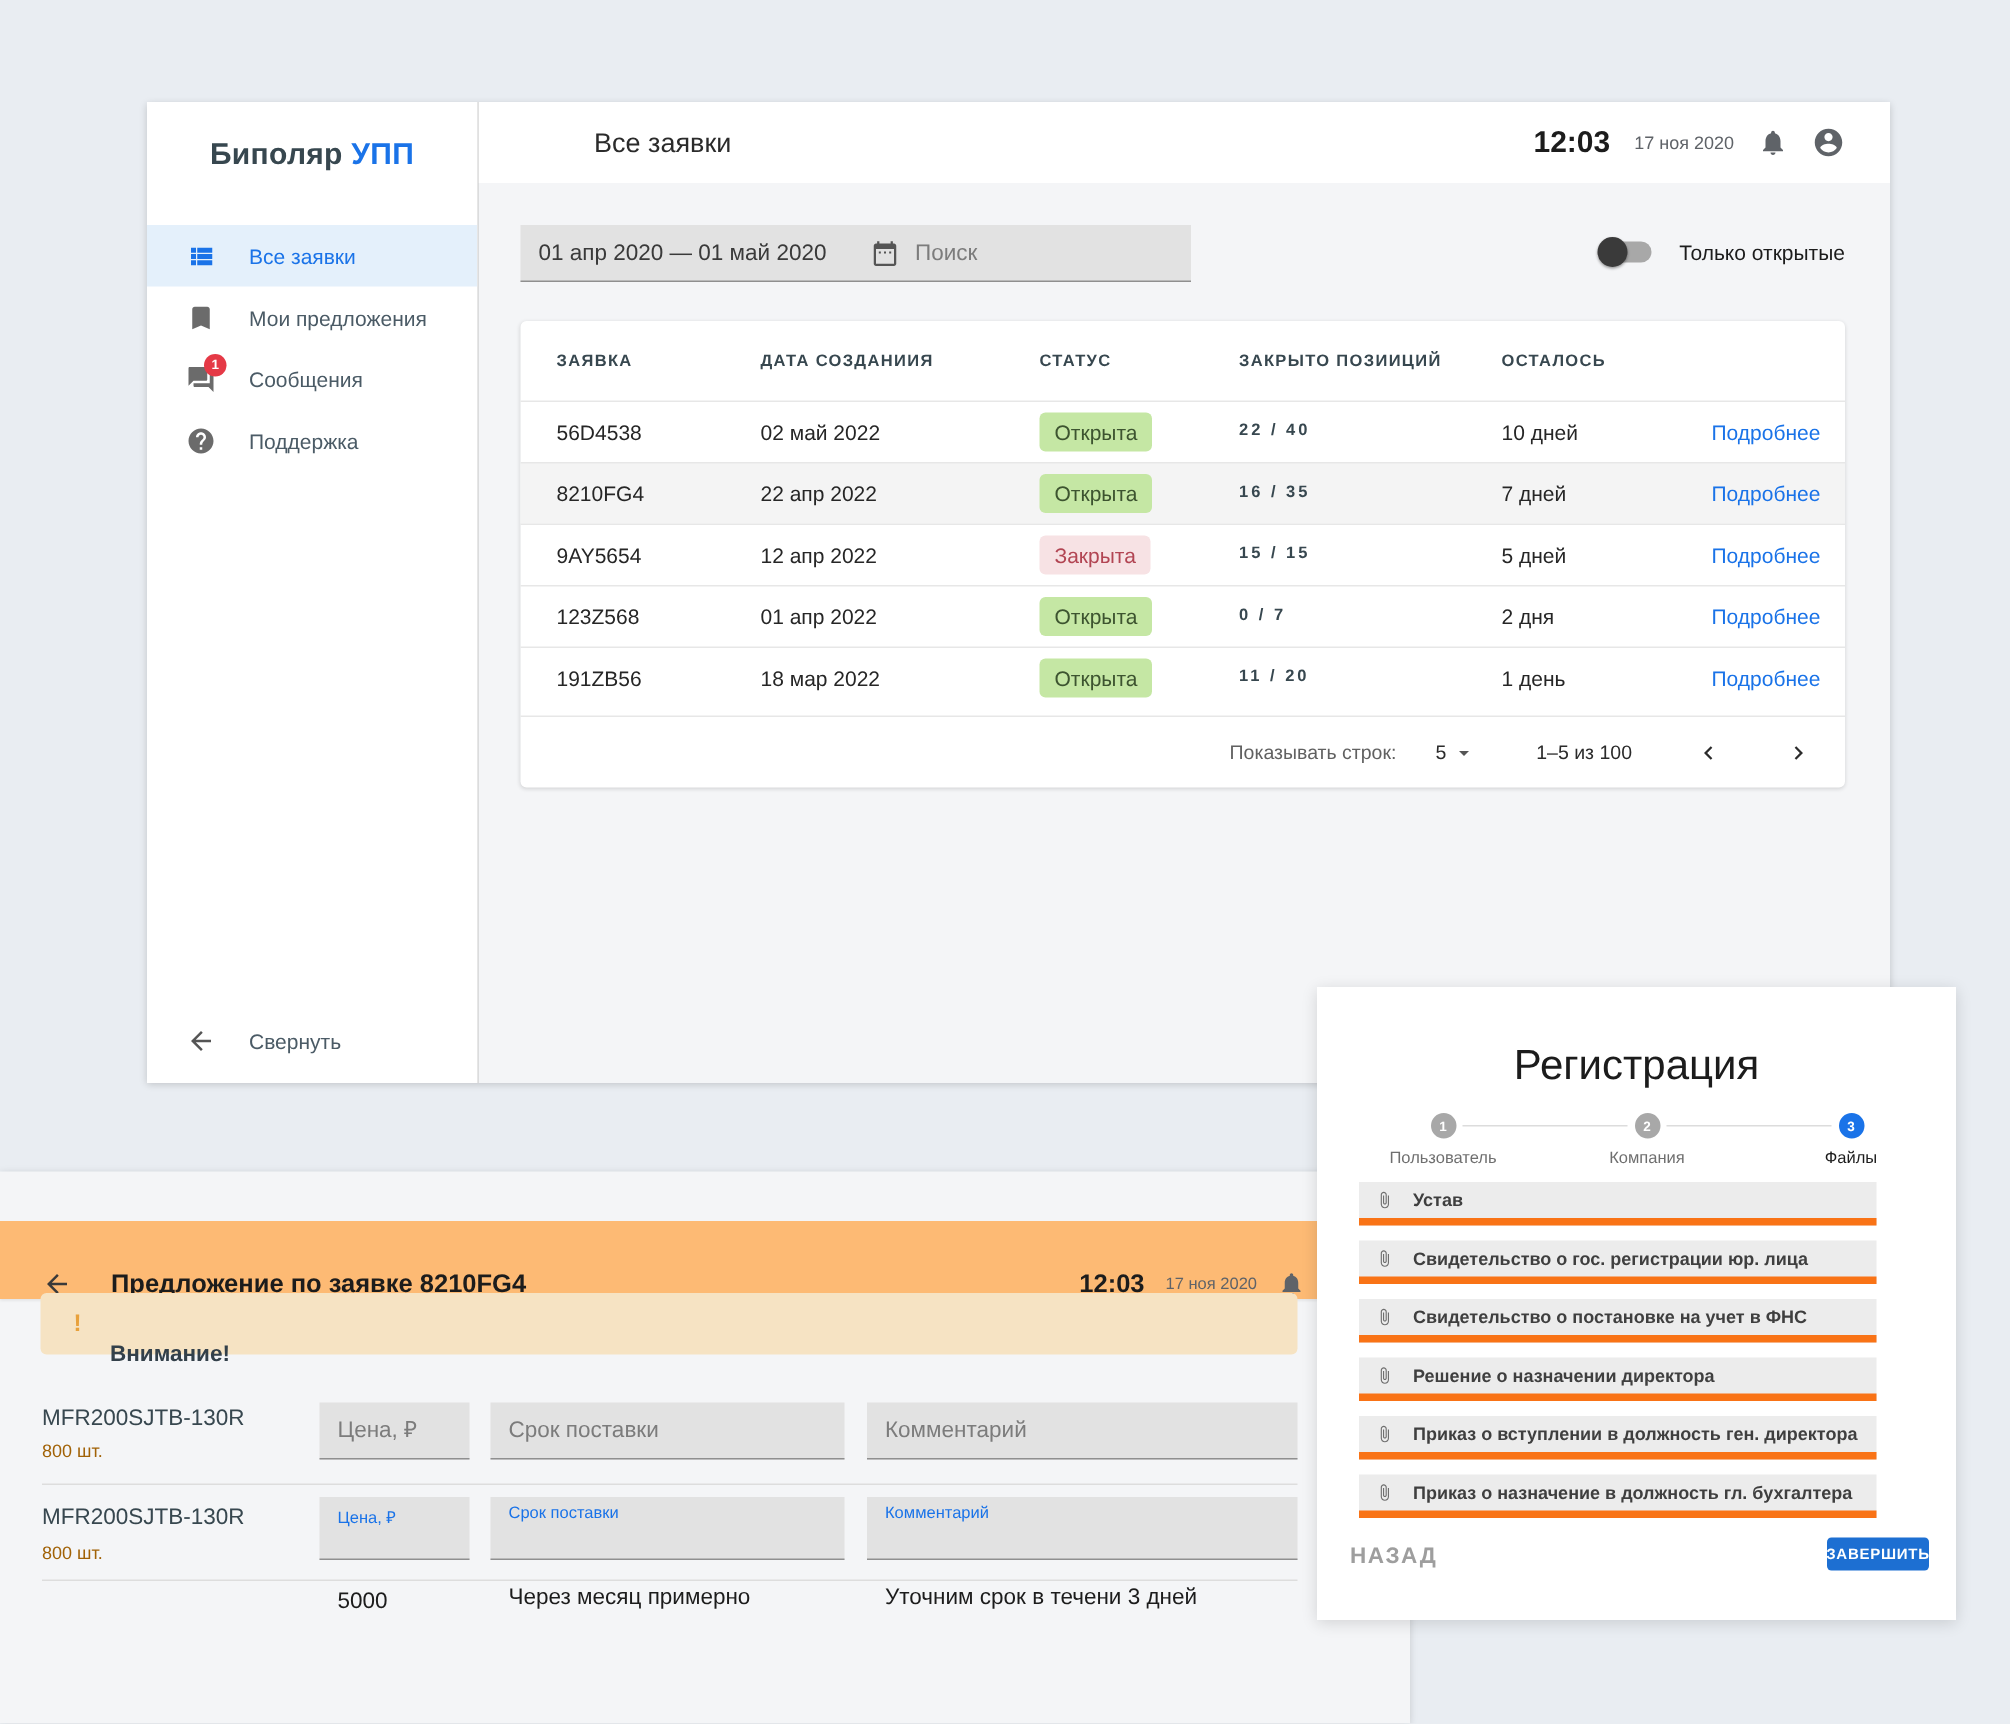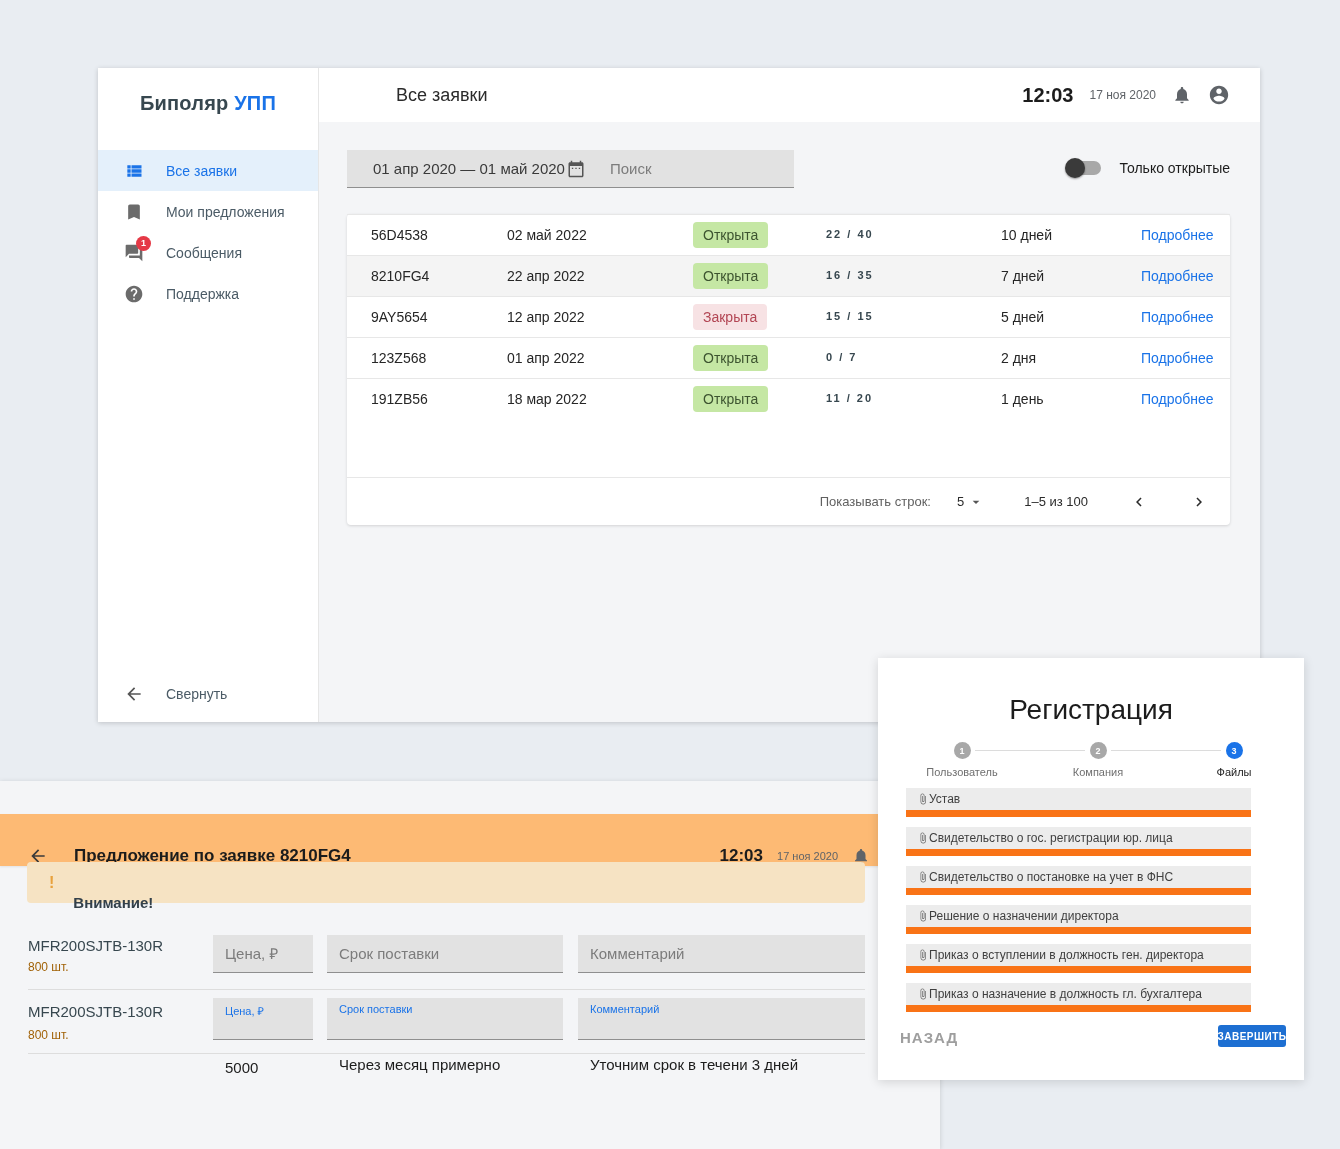--- a/index.html
+++ b/index.html
@@ -41,21 +41,21 @@
   .page-title { margin-left:77px; font-size:18px; color:#2b2b2b; }
   .header-right { margin-left:auto; margin-right:30px; display:flex; align-items:center; gap:16px; }
   .clock { font-size:20px; font-weight:bold; color:#1c1c1c; }
   .date-label { font-size:12px; color:#5f6368; }
   .icon-btn svg { fill:#5f6368; }
 
   .content { position:absolute; left:0; top:54px; width:100%; height:600px; background:#f4f5f7; }
 
   .field { background:#e2e2e2; border:none; border-bottom:1px solid #8f8f8f; }
   .date-field { position:absolute; left:28px; top:28px; width:264px; height:38px;
-    display:flex; align-items:center; padding:0 26px; font-size:15px; color:#3a3a3a;
+    display:flex; align-items:center; padding:0 12px; font-size:15px; color:#3a3a3a;
     cursor:pointer; }
   .date-field .grow { flex:1; }
   .date-field svg { fill:#555; }
   .search-field { position:absolute; left:279px; top:28px; width:196px; height:38px;
     display:flex; align-items:center; padding:0 12px; }
   .search-field input { flex:1; background:transparent; border:none; outline:none;
     font-size:15px; color:#3a3a3a; font-family:"Liberation Sans",sans-serif; }
   .search-field input::placeholder { color:#7c7c7c; }
   .search-field svg { fill:#555; }
 
@@ -130,22 +130,22 @@
   .step-circle { position:relative; left:-8.5px; width:17px; height:17px; border-radius:50%;
     background:#a8a8a8; color:#fff; font-size:9px; font-weight:bold;
     display:flex; align-items:center; justify-content:center; }
   .step.active .step-circle { background:#1a73e8; }
   .step-label { position:relative; margin-top:7px; font-size:11px; color:#6f6f6f;
     white-space:nowrap; transform:translateX(-50%); display:inline-block; }
   .step.active .step-label { color:#1c1c1c; }
   .step-line { position:absolute; top:92px; height:1px; background:#dcdcdc; }
 
   .file-btn { position:absolute; left:28px; width:345px; height:29px;
-    background:#ececec; border-bottom:7px solid #f97316; display:flex; align-items:center;
-    padding:0 11px; font-size:12px; color:#3f3f3f; cursor:pointer; }
+    background:#ececec; border-bottom:5px solid #f97316; display:flex; align-items:center;
+    gap:13px; padding:0 11px; font-size:12px; color:#3f3f3f; cursor:pointer;font-weight:bold; }
   .file-btn svg { fill:#6f6f6f; flex:0 0 12px; }
 
   .back-text-btn { position:absolute; left:22px; top:371px; font-size:15px; font-weight:bold;
     letter-spacing:1px; color:#9e9e9e; cursor:pointer; }
   .finish-btn { position:absolute; right:18px; top:367px; width:68px; height:22px;
     background:#1d6fd2; border-radius:3px; color:#fff; font-size:10px; font-weight:bold;
     letter-spacing:.5px; display:flex; align-items:center; justify-content:center; cursor:pointer; }
 </style>
 </head>
 <body>
@@ -238,20 +238,28 @@
       </div>
 
       <div class="toggle-wrap">
         <span class="switch">
             <span class="thumb"></span>
           </span>
         <span class="toggle-label">Только открытые</span>
       </div>
 
       <div class="card">
+        <div class="thead">
+          <span>ЗАЯВКА</span>
+          <span>ДАТА СОЗДАНИИЯ</span>
+          <span>СТАТУС</span>
+          <span>ЗАКРЫТО ПОЗИИЦИЙ</span>
+          <span>ОСТАЛОСЬ</span>
+          <span></span>
+        </div>
 
         <div class="trow">
           <span>56D4538</span>
           <span>02 май 2022</span>
           <span class="chip open">Открыта</span>
           <span>
             <span class="prog-label">22 / 40</span>
             <span class="prog-track"><i class="prog-fill" style="width: 55%;"></i></span>
           </span>
           <span>10 дней</span>

